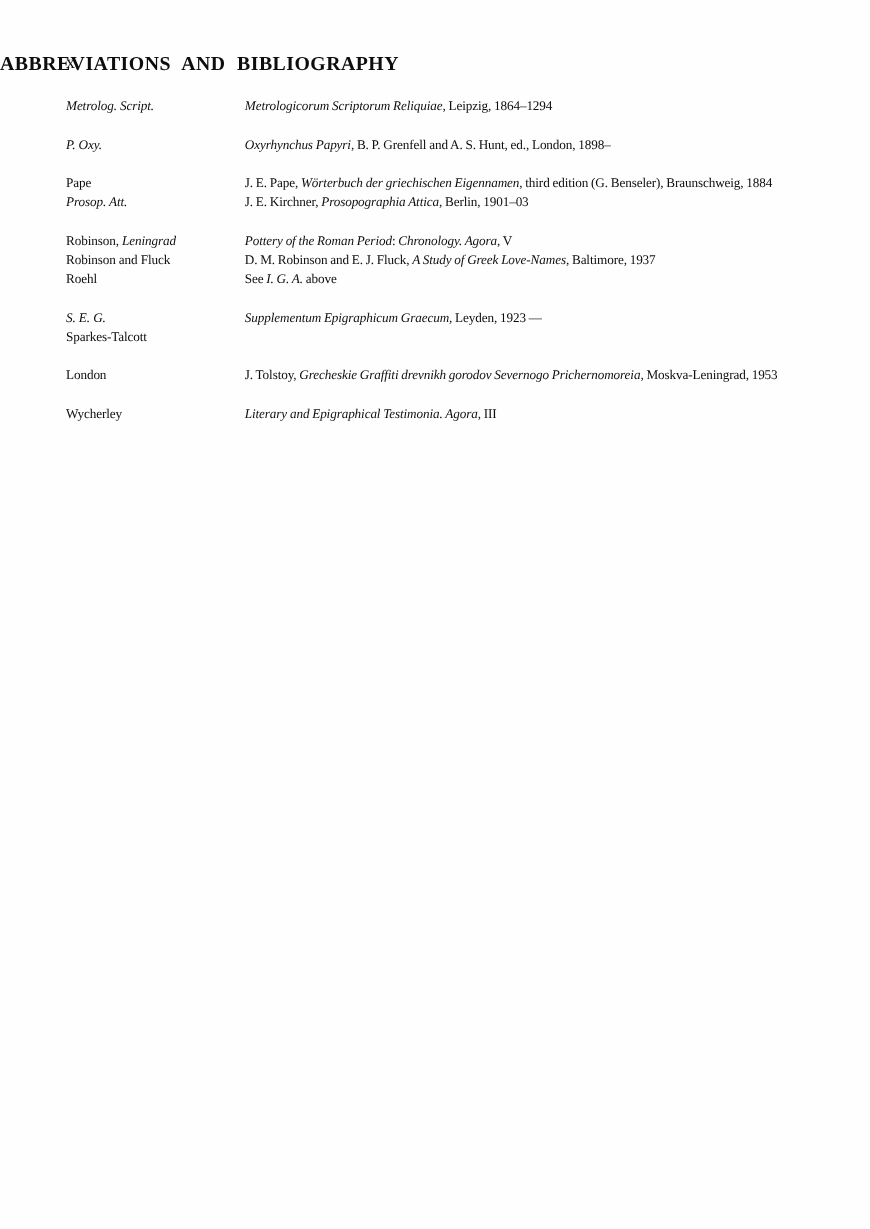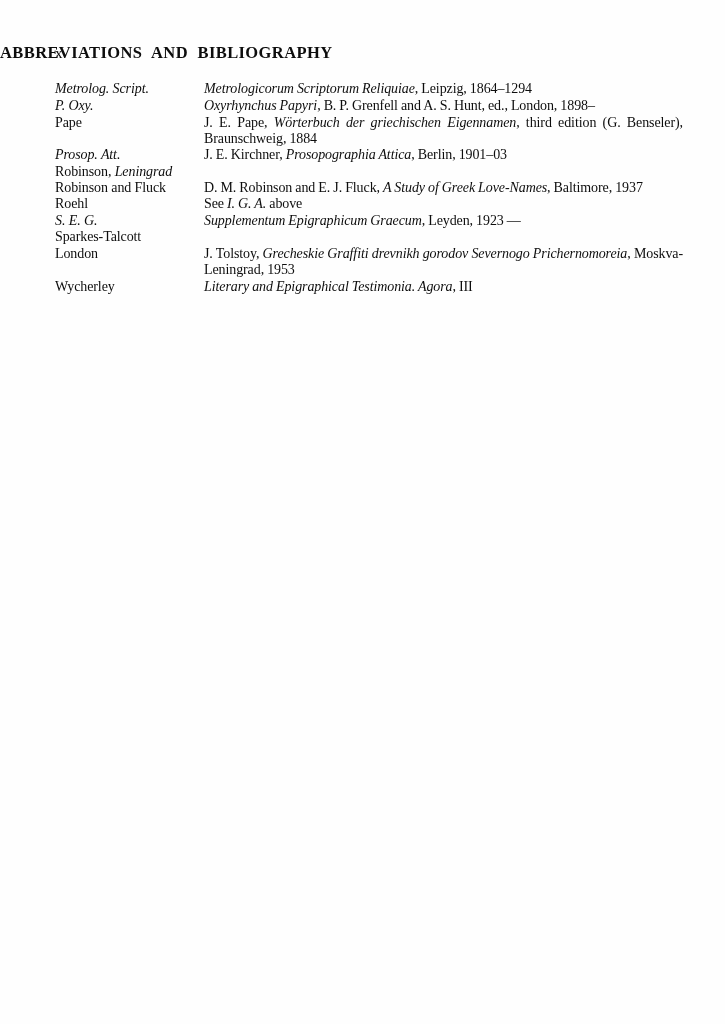--- a/index.html
+++ b/index.html
@@ -41,26 +41,26 @@
   }
   .biblio-list {
     position: absolute;
     left: 55px;
     top: 81px;
     width: 628px;
   }
   .entry {
     display: flex;
     align-items: flex-start;
-    font-size: 14px;
+    font-size: 11px;
     line-height: 16px;
     letter-spacing: -0.1px;
   }
   .entry.spaced {
-    margin-top: 1px;
+    margin-top: 16px;
   }
   .term {
     flex: none;
     width: 145px;
     padding-right: 4px;
   }
   .def {
     flex: none;
     width: 479px;
     text-align: justify;
@@ -89,20 +89,21 @@
       <div class="entry spaced">
         <div class="term"><span>Pape</span></div>
         <div class="def"><span>J. E. Pape, </span><i>Wörterbuch der griechischen Eigennamen</i><span>, third edition (G. Benseler), Braunschweig, 1884</span></div>
       </div>
       <div class="entry">
         <div class="term"><i>Prosop. Att.</i></div>
         <div class="def"><span>J. E. Kirchner, </span><i>Prosopographia Attica</i><span>, Berlin, 1901–03</span></div>
       </div>
       <div class="entry spaced">
         <div class="term"><span>Robinson, </span><i>Leningrad</i></div>
+        <div class="def"><i>Pottery of the Roman Period</i><span>: </span><i>Chronology. Agora</i><span>, V</span></div>
       </div>
       <div class="entry">
         <div class="term"><span>Robinson and Fluck</span></div>
         <div class="def"><span>D. M. Robinson and E. J. Fluck, </span><i>A Study of Greek Love-Names</i><span>, Baltimore, 1937</span></div>
       </div>
       <div class="entry">
         <div class="term"><span>Roehl</span></div>
         <div class="def"><span>See </span><i>I. G. A.</i><span> above</span></div>
       </div>
       <div class="entry spaced">

